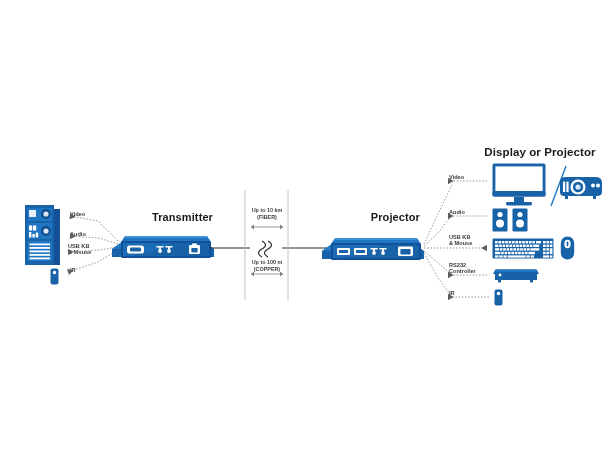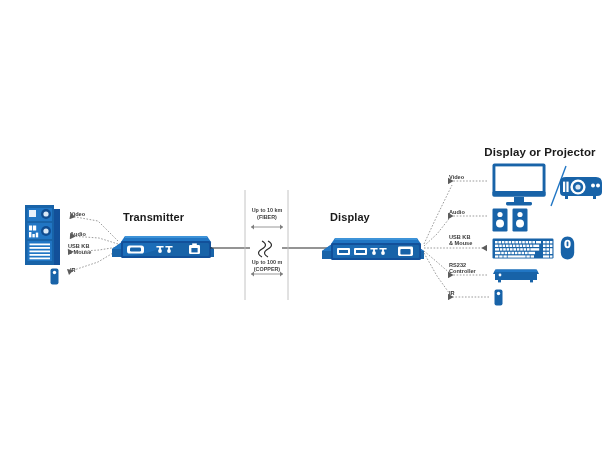--- a/index.html
+++ b/index.html
@@ -8,21 +8,21 @@
     font-family:"Liberation Sans","DejaVu Sans",sans-serif;
     overflow:hidden;position:relative;
   }
   #stage{position:absolute;left:0;top:0;width:610px;height:450px;}
   .abs{position:absolute;}
   .hdr{
     font-weight:bold;font-size:11.5px;color:#1a1a1a;
     line-height:13px;text-align:center;letter-spacing:.1px;
   }
   .devname{
-    font-weight:bold;font-size:11px;color:#1a1a1a;text-align:left;
+    font-weight:bold;font-size:11px;color:#1a1a1a;text-align:right;
     letter-spacing:.1px;white-space:nowrap;
   }
   .sig{
     font-size:5.6px;color:#3a3a3a;line-height:6.4px;
     white-space:nowrap;font-weight:600;
   }
   .sig.r{text-align:left;}
   .sig.l{text-align:left;}
   .dist{
     font-size:5.4px;color:#3f3f3f;line-height:6.6px;text-align:center;
@@ -165,21 +165,21 @@
 
   <div class="abs dist" style="left:238px;top:207px;width:58px;">
     <div>Up to 10 km</div>
     <div>(FIBER)</div>
   </div>
   <div class="abs dist" style="left:238px;top:259px;width:58px;">
     <div>Up to 100 m</div>
     <div>(COPPER)</div>
   </div>
 
-  <div class="abs devname" style="left:330px;top:211px;width:90px;">Display</div>
+  <div class="abs devname" style="left:330px;top:211px;width:90px;">Projector</div>
 
   <div class="abs" style="left:322px;top:229px;">
     <svg width="102" height="36" viewBox="0 0 102 36">
       <polygon points="0,22 10,15 10,30 0,30" fill="#1863a8"></polygon>
       <polygon points="0,22 10,15 10,22" fill="#2176c4"></polygon>
       <polygon points="102,22 92,15 92,30 102,30" fill="#1863a8"></polygon>
       <polygon points="102,22 92,15 92,22" fill="#2176c4"></polygon>
       <polygon points="13,9 95,9 99,15 9,15" fill="#2176c4"></polygon>
       <polygon points="13,9 95,9 95,11 13,11" fill="#3e93d8"></polygon>
       <rect x="9" y="14" width="90" height="17" rx="1.6" fill="#12509a"></rect>

